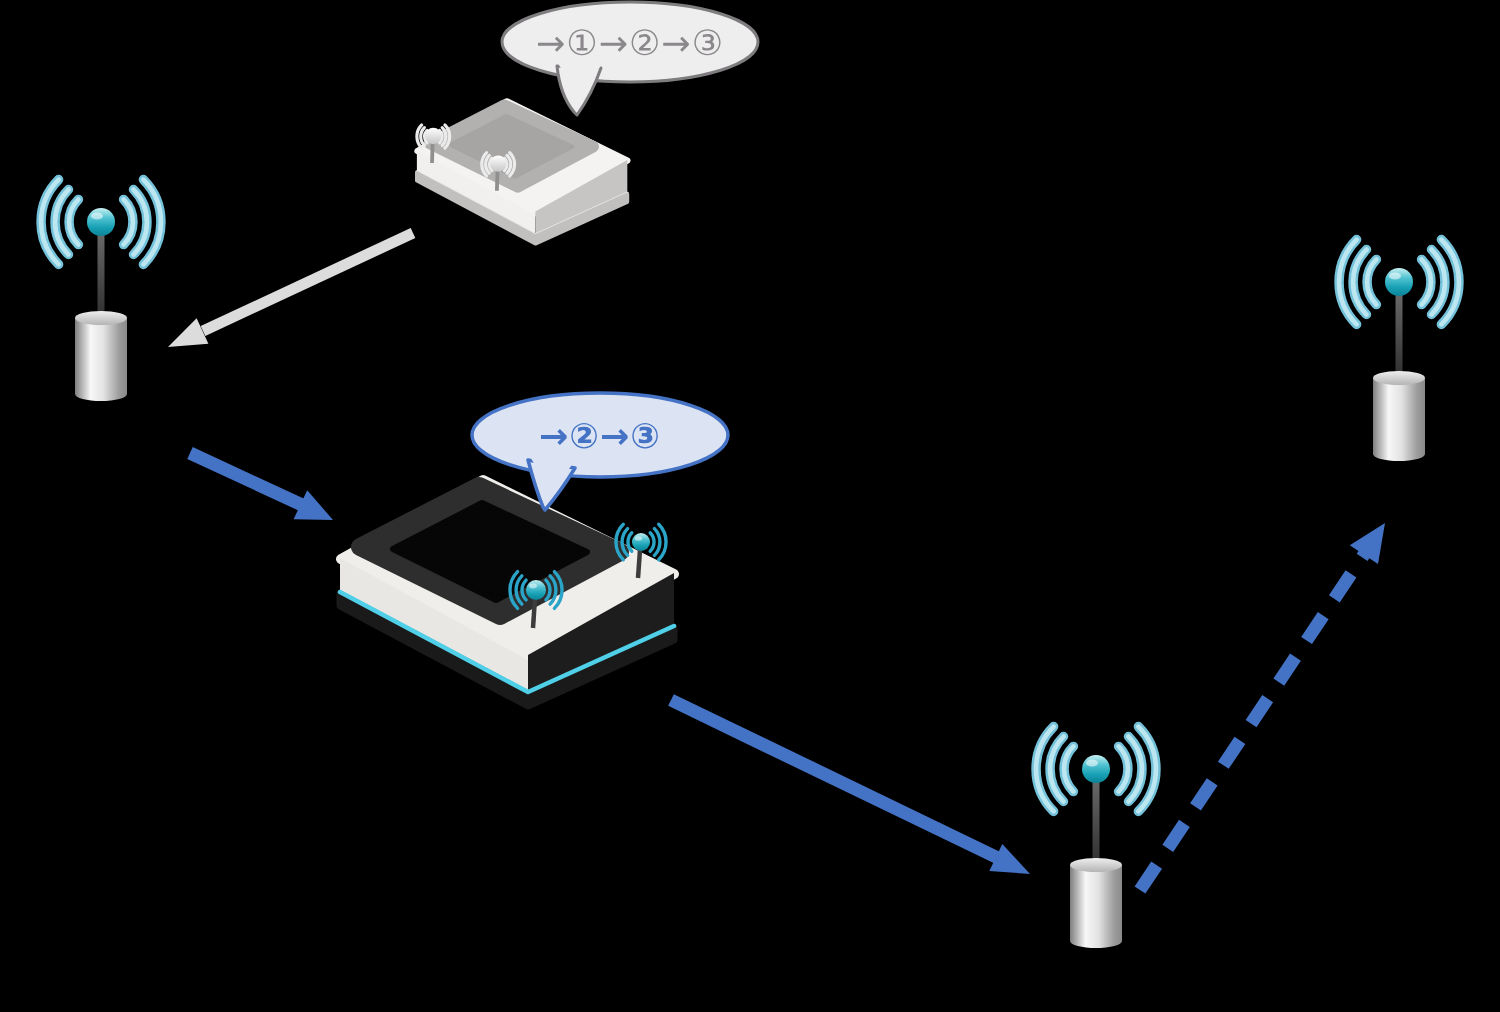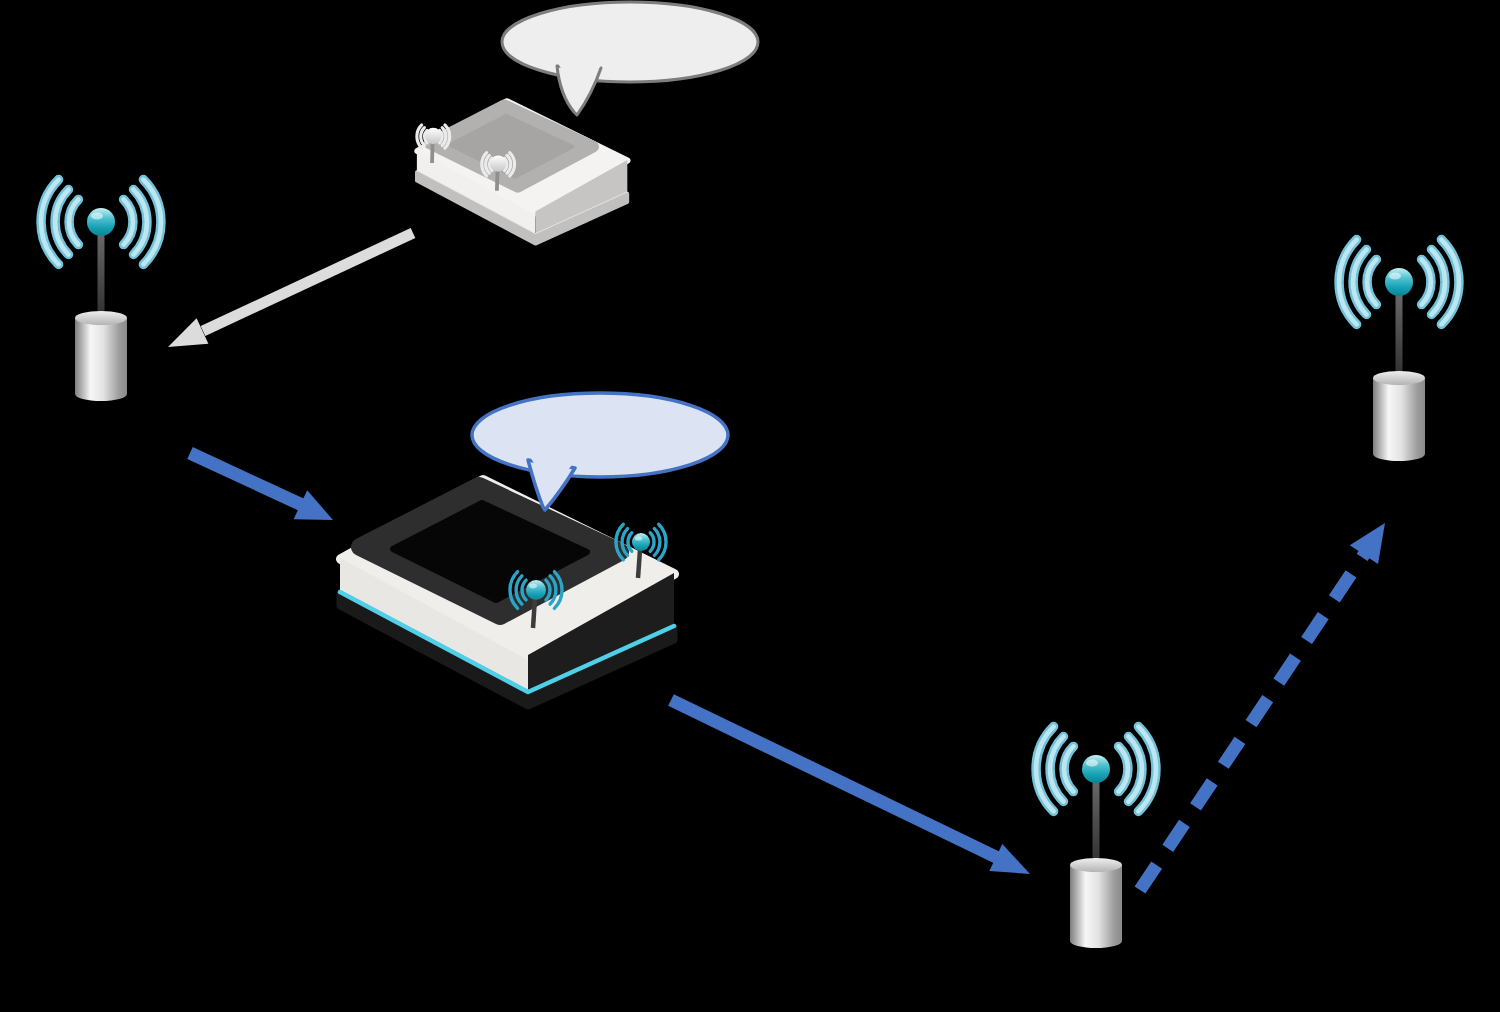--- a/index.html
+++ b/index.html
@@ -192,13 +192,15 @@
       <path d="M 557,66 Q 560,95 574,112 L 577,115 Q 592,94 601,68 Z" fill="var(--bubble-gray-fill,#efeeef)" stroke="var(--bubble-gray-border,#7f7c7f)" stroke-width="3" stroke-linejoin="round"></path>
       <polygon points="556,60 603,62 580,100" fill="var(--bubble-gray-fill,#efeeef)"></polygon>
     </g>
     <g>
       <ellipse cx="600" cy="435" rx="128" ry="42" fill="var(--bubble-blue-fill,#dce4f4)" stroke="var(--accent-blue,#4472c4)" stroke-width="3.5"></ellipse>
       <path d="M 528,460 Q 536,490 543,507 L 545,510 Q 561,491 575,468 Z" fill="var(--bubble-blue-fill,#dce4f4)" stroke="var(--accent-blue,#4472c4)" stroke-width="3.5" stroke-linejoin="round"></path>
       <polygon points="527,452 577,458 552,492" fill="var(--bubble-blue-fill,#dce4f4)"></polygon>
     </g>
   </svg>
 
+  <div id="bubble-source-label" class="bubble-label">→①→②→③</div>
+  <div id="bubble-robot-label" class="bubble-label">→②→③</div>
 </div>
 
 </body></html>

